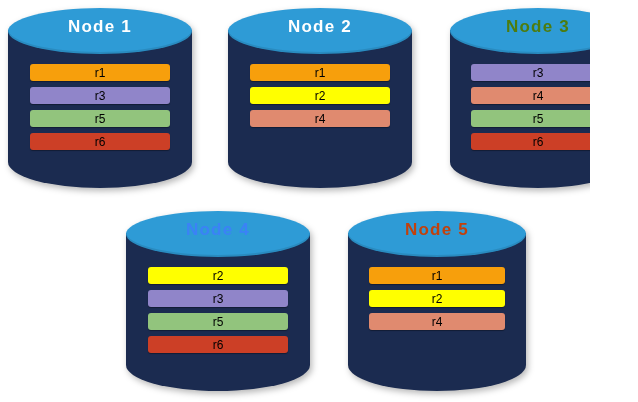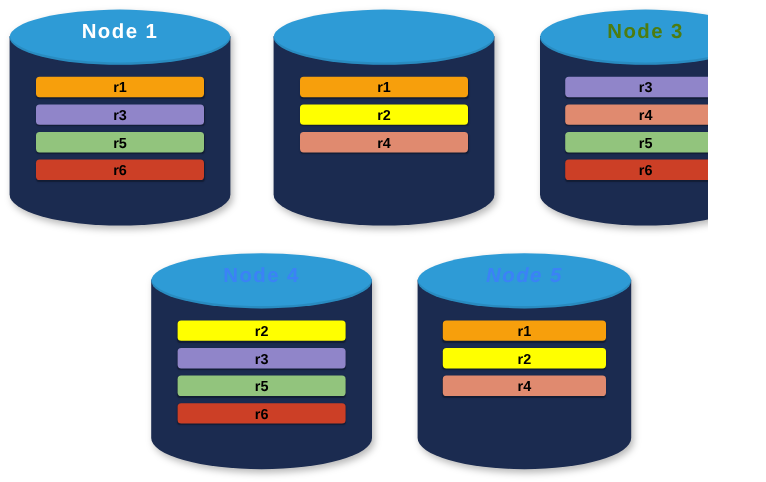--- a/index.html
+++ b/index.html
@@ -75,21 +75,21 @@
     flex-direction: column;
     align-items: center;
     gap: 6px;
   }
   .replica {
     width: 76%;
     height: 17px;
     border-radius: 3px;
     color: #000000;
     font-size: 12px;
-    font-weight: bold;
+    font-weight: normal;
     display: flex;
     align-items: center;
     justify-content: center;
     line-height: 1;
     box-shadow: 0 1px 1px rgba(0,0,0,0.35);
     text-align: center;
   }
 </style>
 </head>
 <body>
@@ -106,20 +106,21 @@
         <div class="replica" style="background: rgb(144, 133, 201);">r3</div>
         <div class="replica" style="background: rgb(146, 196, 125);">r5</div>
         <div class="replica" style="background: rgb(204, 63, 38);">r6</div>
       </div>
     </div>
     <div class="node" style="left: 228px; top: 8px; width: 184px; height: 180px;">
       <div class="cyl">
         <div class="cyl-body" style="background: rgb(27, 43, 80);"></div>
         <div class="cyl-top" style="background: rgb(46, 155, 214);"></div>
       </div>
+      <div class="node-title" style="color: rgb(255, 255, 255);">Node  2</div>
       <div class="replicas">
         <div class="replica" style="background: rgb(247, 159, 12);">r1</div>
         <div class="replica" style="background: rgb(255, 255, 0);">r2</div>
         <div class="replica" style="background: rgb(224, 138, 111);">r4</div>
       </div>
     </div>
     <div class="node" style="left: 450px; top: 8px; width: 176px; height: 180px;">
       <div class="cyl">
         <div class="cyl-body" style="background: rgb(27, 43, 80);"></div>
         <div class="cyl-top" style="background: rgb(46, 155, 214);"></div>
@@ -143,20 +144,20 @@
         <div class="replica" style="background: rgb(144, 133, 201);">r3</div>
         <div class="replica" style="background: rgb(146, 196, 125);">r5</div>
         <div class="replica" style="background: rgb(204, 63, 38);">r6</div>
       </div>
     </div>
     <div class="node" style="left: 348px; top: 211px; width: 178px; height: 180px;">
       <div class="cyl">
         <div class="cyl-body" style="background: rgb(27, 43, 80);"></div>
         <div class="cyl-top" style="background: rgb(46, 155, 214);"></div>
       </div>
-      <div class="node-title" style="color: #3b82f6; font-style: italic;">Node  5</div>
+      <div class="node-title" style="color: #c2410c;">Node  5</div>
       <div class="replicas">
         <div class="replica" style="background: rgb(247, 159, 12);">r1</div>
         <div class="replica" style="background: rgb(255, 255, 0);">r2</div>
         <div class="replica" style="background: rgb(224, 138, 111);">r4</div>
       </div>
     </div>
   </div>
 
 </body></html>

